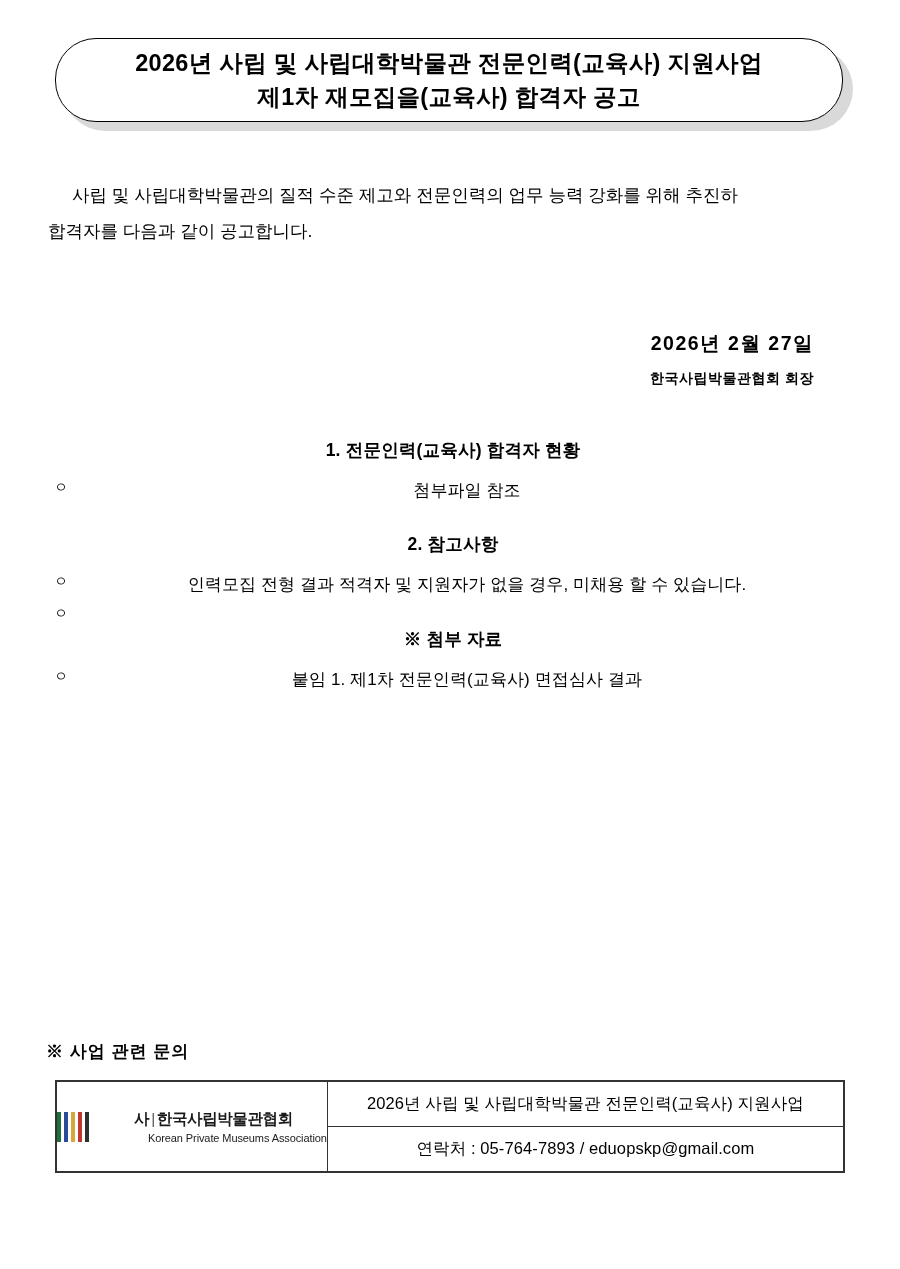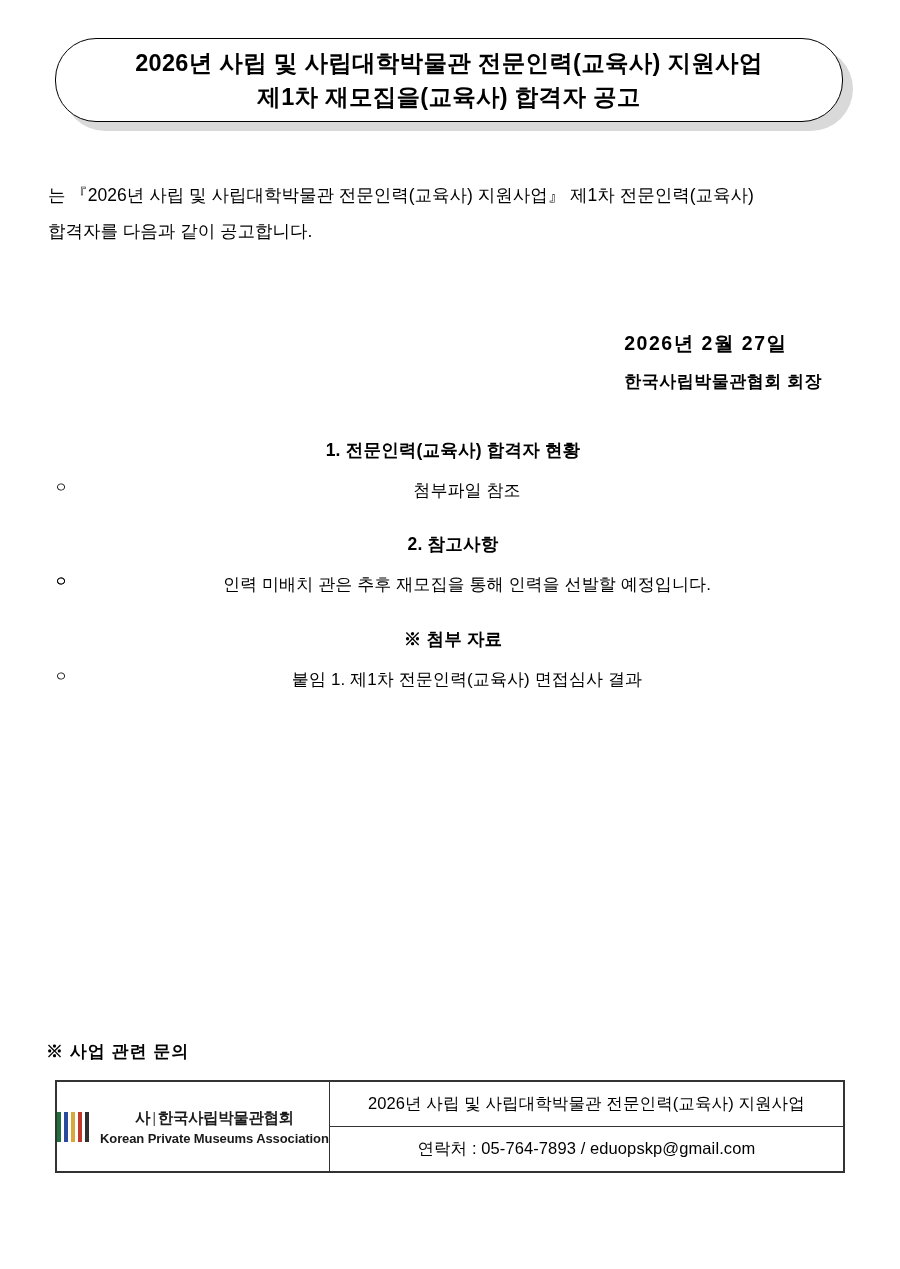--- a/index.html
+++ b/index.html
@@ -79,32 +79,32 @@
     text-indent: 24px;
     text-align: justify;
   }
   .intro .last {
     text-indent: 0;
   }
 
   
   .sign {
     position: absolute;
-    right: 78px;
+    right: 86px;
     top: 330px;
-    text-align: left;
+    text-align: right;
   }
   .sign .date {
     font-size: 19.5px;
     font-weight: bold;
     letter-spacing: 1.5px;
     margin-bottom: 13px;
   }
   .sign .org {
-    font-size: 17px;
+    font-size: 14px;
     font-weight: bold;
     letter-spacing: 0.5px;
   }
 
   
   .sections {
     position: absolute;
     left: 48px;
     top: 438px;
     width: 810px;
@@ -189,26 +189,27 @@
     letter-spacing: -0.4px;
     color: #1a1a1a;
     white-space: nowrap;
   }
   .logo-text-ko .sep {
     font-weight: normal;
     color: #555;
     padding: 0 2px;
   }
   .logo-text-en {
-    font-size: 13px;
-    font-weight: bold;
+    font-size: 11px;
+    font-weight: normal;
     letter-spacing: -0.1px;
     color: #1a1a1a;
     white-space: nowrap;
     margin-top: 2px;
+    margin-left: 48px;
   }
   .info-cell {
     height: 44px;
     text-align: center;
     font-size: 16.5px;
     letter-spacing: 0.1px;
   }
 </style>
 </head>
 <body>
@@ -217,21 +218,21 @@
 
   <div class="title-wrap">
     <div class="title-shadow"></div>
     <div class="title-box">
       <div class="title-line">2026년 사립 및 사립대학박물관 전문인력(교육사) 지원사업</div>
       <div class="title-line">제1차 재모집을(교육사) 합격자 공고</div>
     </div>
   </div>
 
   <div class="intro">
-    <p class="last">는 『2026년 사립 및 사립대학박물관 전문인력(교육사) 지원사업』 제1차 전문인력(교육사)</p>
+    <p>사립 및 사립대학박물관의 질적 수준 제고와 전문인력의 업무 능력 강화를 위해 추진하</p>
     <p class="last">합격자를 다음과 같이 공고합니다.</p>
   </div>
 
   <div class="sign">
     <div class="date">2026년  2월  27일</div>
     <div class="org">한국사립박물관협회 회장</div>
   </div>
 
   <div class="sections">
 
@@ -240,24 +241,24 @@
       <div class="bullet">
         <span class="mark">ㅇ</span>
         <span>첨부파일 참조</span>
       </div>
     </div>
 
     <div class="sec">
       <div class="sec-head">2. 참고사항</div>
       <div class="bullet">
         <span class="mark">ㅇ</span>
+        <span>인력모집 전형 결과 적격자 및 지원자가 없을 경우, 미채용 할 수 있습니다.</span>
       </div>
       <div class="bullet">
         <span class="mark">ㅇ</span>
-        <span>인력 미배치 관은 추후 재모집을 통해 인력을 선발할 예정입니다.</span>
       </div>
     </div>
 
     <div class="sec">
       <div class="sec-head">※ 첨부 자료</div>
       <div class="bullet">
         <span class="mark">ㅇ</span>
         <span>붙임 1. 제1차 전문인력(교육사) 면접심사 결과</span>
       </div>
     </div>

